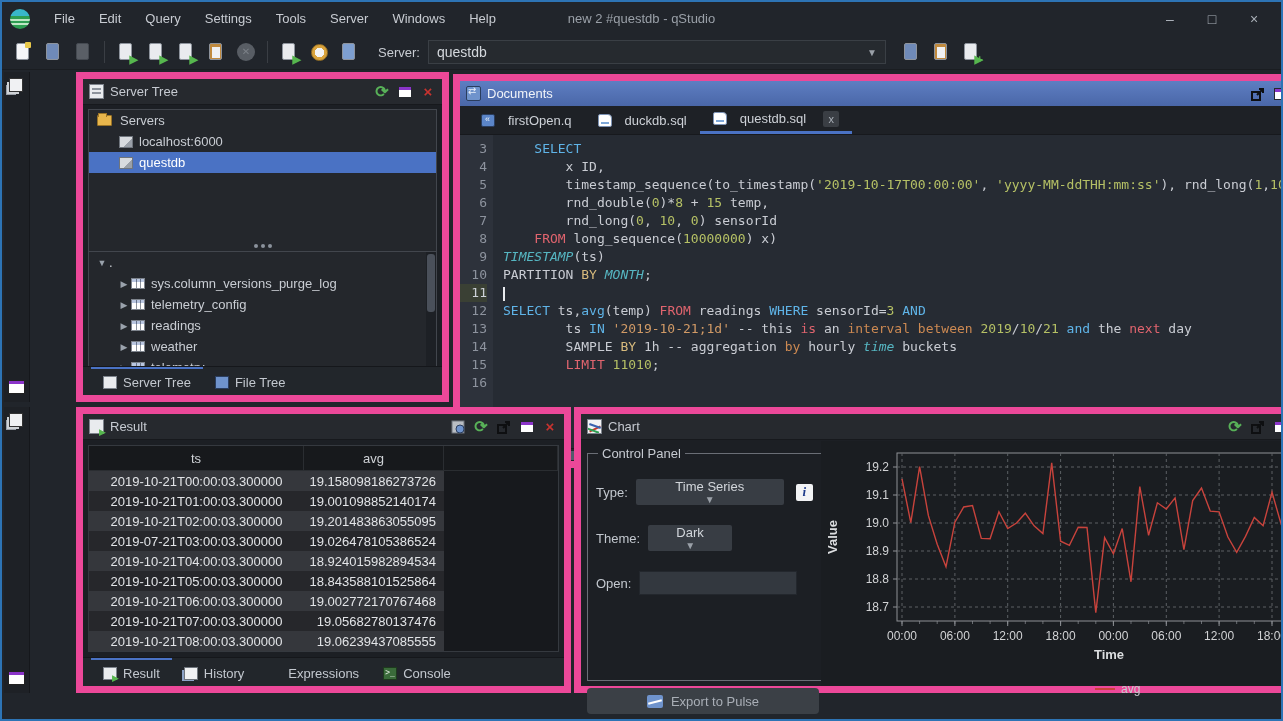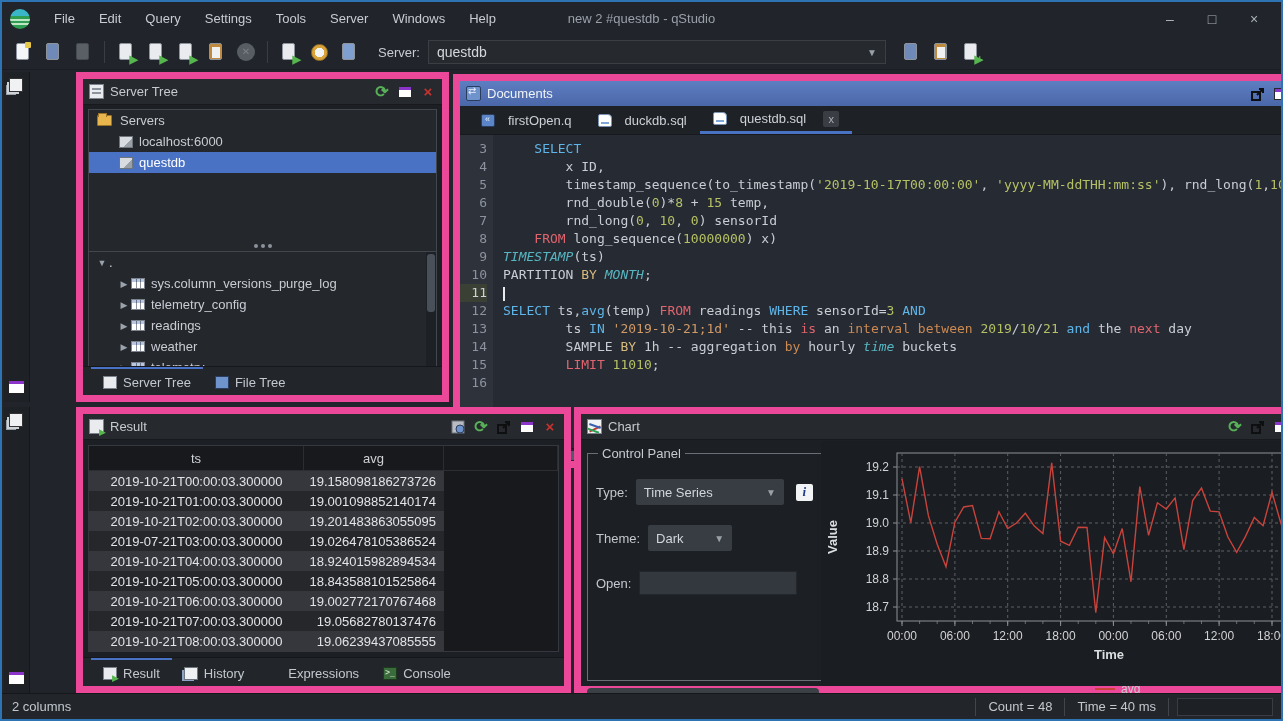--- a/index.html
+++ b/index.html
@@ -131,21 +131,21 @@
   .c-avg { width:140px; justify-content:flex-end; flex:none; }
   .rrow:nth-child(odd) .rc { background:#26272b; }
   .rrow:nth-child(even) .rc { background:#35373c; }
 
   
   .ctrlpanel { position:absolute; left:4px; top:30px; width:236px; bottom:2px; }
   fieldset.cp { border:1px solid #6a6e76; margin:2px; padding:8px 6px; height:235px; }
   fieldset.cp legend { color:#c6cad1; padding:0 4px; margin-left:4px; }
   .cp-row { display:flex; align-items:center; margin:10px 2px 0 2px; }
   .cp-label { color:#c3c8cf; margin-right:8px; }
-  .select { height:26px; background:#383d44; color:#d2d6db; display:flex; align-items:center; justify-content:space-between; padding:0 8px; border-radius:2px; }
+  .select { height:26px; background:#383d44; color:#d2d6db; display:flex; align-items:center; justify-content:space-between; padding:0 8px; border-radius:2px;flex-direction:column; }
   .sel-type { width:148px; }
   .sel-theme { width:84px; }
   .info-ic { width:17px; height:17px; background:#f2f3f5; color:#1d3a8a; font-family:"Liberation Serif", serif; font-weight:bold; font-style:italic; display:flex; align-items:center; justify-content:center; margin-left:12px; border-radius:2px; }
   .txt-input { width:158px; height:24px; background:#33383f; border:1px solid #23272d; }
   .cp-btn { margin:7px 2px 0 2px; height:26px; background:#3b4046; border-radius:4px; color:#a9aeb6; display:flex; align-items:center; justify-content:center; gap:8px; }
   .b-pulse-ic { width:16px; height:13px; background:#6f93cc; border-radius:2px; position:relative; overflow:hidden; }
   .b-pulse-ic::before { content:""; position:absolute; left:1px; top:6px; width:14px; height:2px; background:#fff; transform:rotate(-15deg); }
   .chartarea { position:absolute; left:240px; top:27px; right:0; bottom:0; background:#1a1d21; }
 
   
@@ -592,24 +592,14 @@
             <polyline points="81.0,37.8 89.8,81.7 98.6,25.7 107.4,74.7 116.2,103.3 125.0,125.7 133.9,81.2 142.7,66.0 151.5,64.6 160.3,97.4 169.1,97.7 177.9,70.8 186.7,87.6 195.5,82.0 204.3,72.2 213.1,84.8 221.9,92.6 230.7,21.8 239.6,100.2 248.4,104.4 257.2,86.2 266.0,86.5 274.8,171.6 283.6,96.6 292.4,112.8 301.2,87.6 310.0,140.8 318.8,45.6 327.6,94.3 336.4,61.8 345.3,68.0 354.1,56.8 362.9,108.6 371.7,59.6 380.5,47.0 389.3,70.2 398.1,70.8 406.9,96.0 415.7,111.4 424.5,95.4 433.3,76.4 442.1,84.8 451.0,51.2 459.8,82.0 468.6,52.6 477.4,115.6 486.2,122.6 495.0,61.8" fill="none" stroke="#c8433c" stroke-width="1.4"></polyline>
             <text x="288" y="218" text-anchor="middle" font-size="13" font-weight="600" fill="#dcdee0">Time</text>
             <text x="16" y="96" text-anchor="middle" font-size="13" font-weight="600" fill="#dcdee0" transform="rotate(-90 16 96)">Value</text>
             <line x1="274" y1="248" x2="294" y2="248" stroke="#c8433c" stroke-width="2"></line>
             <text x="300" y="252" font-size="12" fill="#c9cbce">avg</text>
           </svg></div>
     </div>
 
   </div>
 
-  <div class="statusbar">
-    <span class="sb-left">2 columns</span>
-    <span class="sb-right">
-      <span class="sb-seg">Count = 48</span>
-      <span class="sb-seg">Time = 40 ms</span>
-      <span class="sb-seg" style="padding:0;">
-          <span class="sb-box"></span>
-        </span>
-    </span>
-  </div>
 
 </div>
 
 </body></html>

